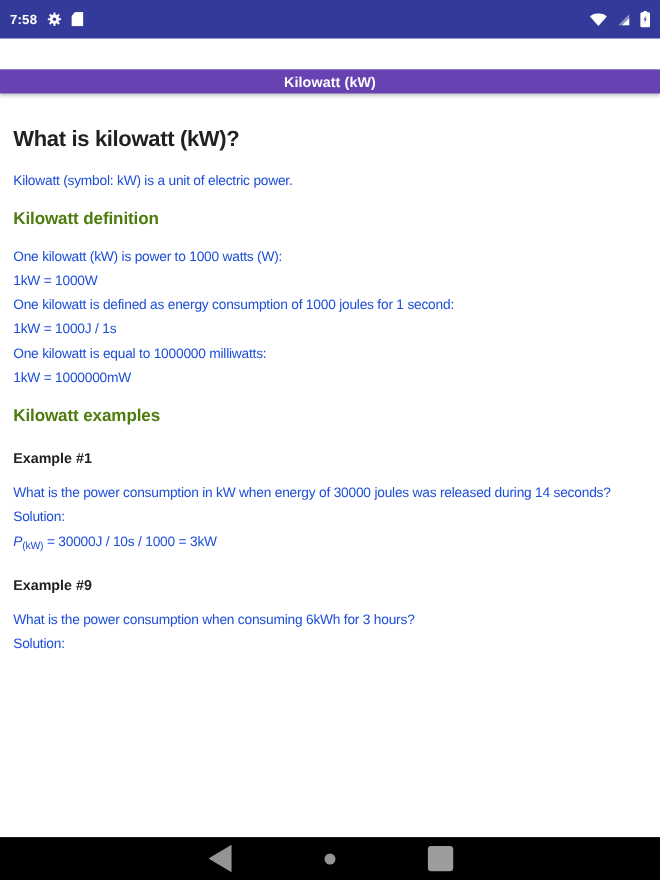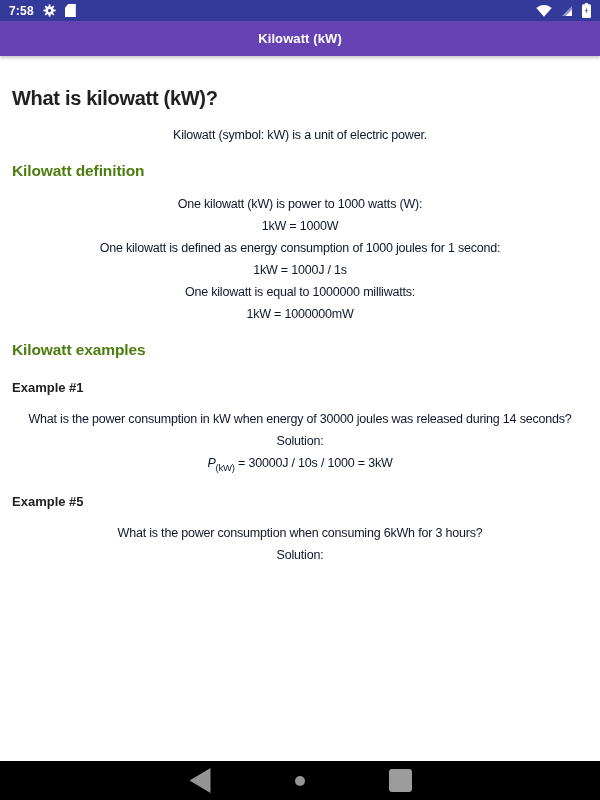--- a/index.html
+++ b/index.html
@@ -7,69 +7,69 @@
   body {
     font-family: "Liberation Sans", sans-serif;
     background: #ffffff;
     position: relative;
     overflow: hidden;
   }
   .screen { width: 600px; height: 800px; position: relative; background: #fff; }
 
   
   .status-bar {
-    height: 21px;
+    height: 35px;
     background: #333a9a;
     display: flex;
     align-items: center;
     justify-content: space-between;
     padding: 0 9px;
     color: #fff;
   }
   .sb-left, .sb-right { display: flex; align-items: center; gap: 9px; }
   .sb-time { font-size: 12px; font-weight: bold; letter-spacing: 0.2px; }
   .sb-icon { display: inline-flex; align-items: center; }
   .sdcard {
     width: 11px; height: 13px; background: #fff;
     clip-path: polygon(30% 0, 100% 0, 100% 100%, 0 100%, 0 30%);
   }
 
   
   .app-bar {
-    height: 35px;
+    height: 22px;
     background: #6742b2;
     display: flex;
     align-items: center;
     justify-content: center;
     box-shadow: 0 2px 3px rgba(0,0,0,0.22);
     position: relative;
     z-index: 2;
+    margin-top: 28px;
   }
   .app-title { color: #ffffff; font-size: 13px; font-weight: bold; letter-spacing: 0.1px; }
 
   
   .content {
     padding: 0 12px;
     color: #333;
   }
   .content h1 {
     font-size: 20px;
     font-weight: 700;
     color: #212121;
     letter-spacing: -0.3px;
     line-height: 1.15;
     margin: 31px 0 18px 0;
   }
   .content p {
     font-size: 12.5px;
     letter-spacing: -0.2px;
     line-height: 1.2;
-    color: #0f172a;
+    color: #1d4ed8;
     margin: 7px 0;
-    text-align: center;
   }
   .content h2 {
     font-size: 15.5px;
     font-weight: 700;
     color: #4d7c0f;
     letter-spacing: -0.1px;
     margin: 19px 0 17px 0;
   }
   .content h3 {
     font-size: 13px;
@@ -164,21 +164,21 @@
     <p>One kilowatt is equal to 1000000 milliwatts:</p>
     <p>1kW = 1000000mW</p>
 
     <h2>Kilowatt examples</h2>
 
     <h3>Example #1</h3>
     <p>What is the power consumption in kW when energy of 30000 joules was released during 14 seconds?</p>
     <p>Solution:</p>
     <p class="formula"><i>P</i><sub>(kW)</sub><span> = 30000J / 10s / 1000 = 3kW</span></p>
 
-    <h3>Example #5</h3>
+    <h3>Example #9</h3>
     <p>What is the power consumption when consuming 6kWh for 3 hours?</p>
     <p>Solution:</p>
   </div>
 
   <div class="nav-bar">
     <div class="nav-group">
       <div class="nav-btn">
         <span class="tri"></span>
       </div>
       <div class="nav-btn">

